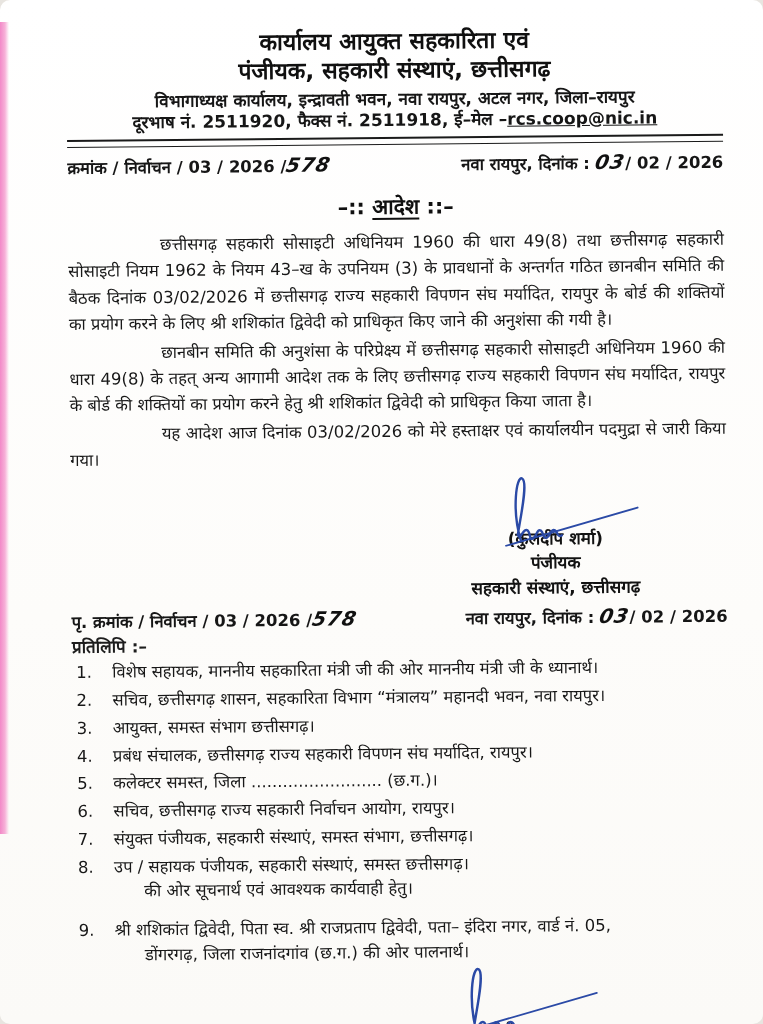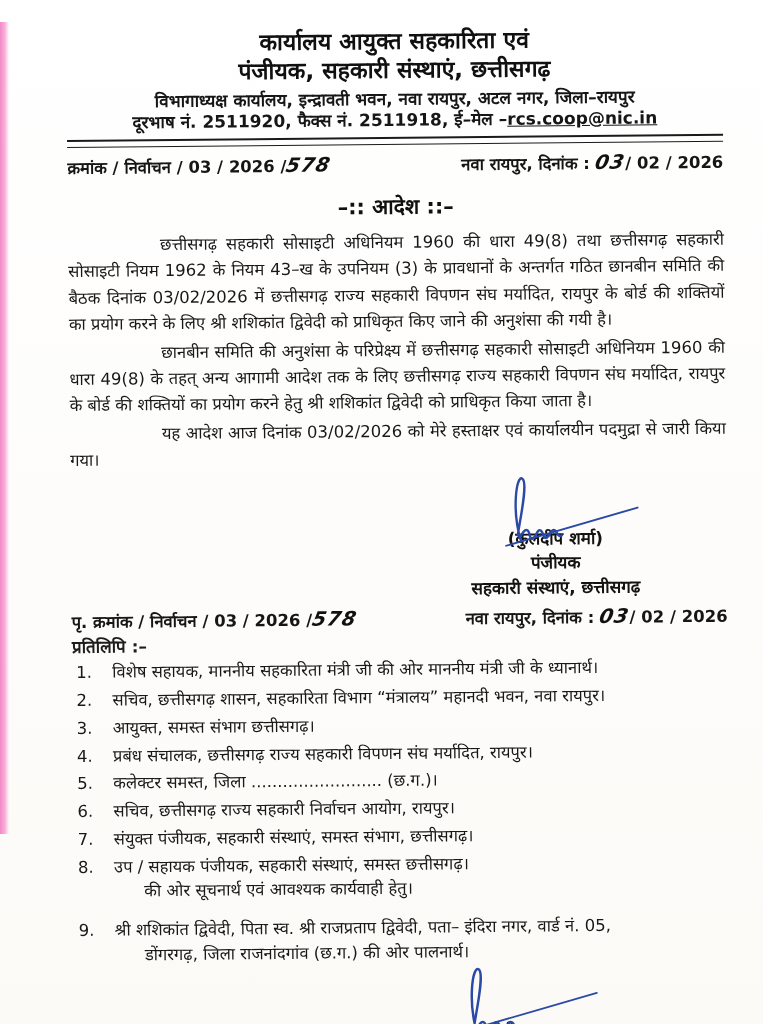--- a/index.html
+++ b/index.html
@@ -7,20 +7,21 @@
     width:763px;height:1024px;
     background:#e8e5e0;
     font-family:"DejaVu Sans", sans-serif;
   }
   .sheet{
     position:relative;
     width:763px;height:1024px;
     background:linear-gradient(180deg,#ffffff 0%,#fdfcfa 60%,#fbfaf7 100%);
     overflow:hidden;
     color:#1d1d1d;
+    border-radius:10px;
   }
   .pink-edge{
     position:absolute;left:0;top:22px;bottom:190px;width:9px;
     background:linear-gradient(to right,#f17cc2 0%,#f6a8d4 55%,rgba(255,255,255,0) 100%);
     opacity:.9;
   }
   .content{
     position:absolute;left:66px;top:30px;width:656px;
     transform:rotate(-0.55deg);
     transform-origin:top left;
@@ -38,21 +39,21 @@
   }
   
   .refrow{display:flex;justify-content:space-between;align-items:baseline;
     font-size:16.5px;font-weight:bold;margin-top:8px;color:#161616;}
   .hand{
     display:inline-block;font-style:italic;font-size:1.2em;
     transform:skewX(-12deg);font-weight:600;letter-spacing:1px;color:#111;
   }
   
   .order-title{text-align:center;font-size:21px;font-weight:bold;margin:16px 0 10px 0;color:#101010;}
-  .order-title .u{text-underline-offset:4px;}
+  .order-title .u{text-decoration:underline;text-underline-offset:4px;}
   
   .para{
     font-size:16.5px;line-height:1.6;text-align:justify;
     text-indent:92px;color:#181818;font-weight:500;
     margin:0 0 2px 0;
   }
   
   .sigblock{
     position:relative;
     margin:2px 54px 0 auto;

